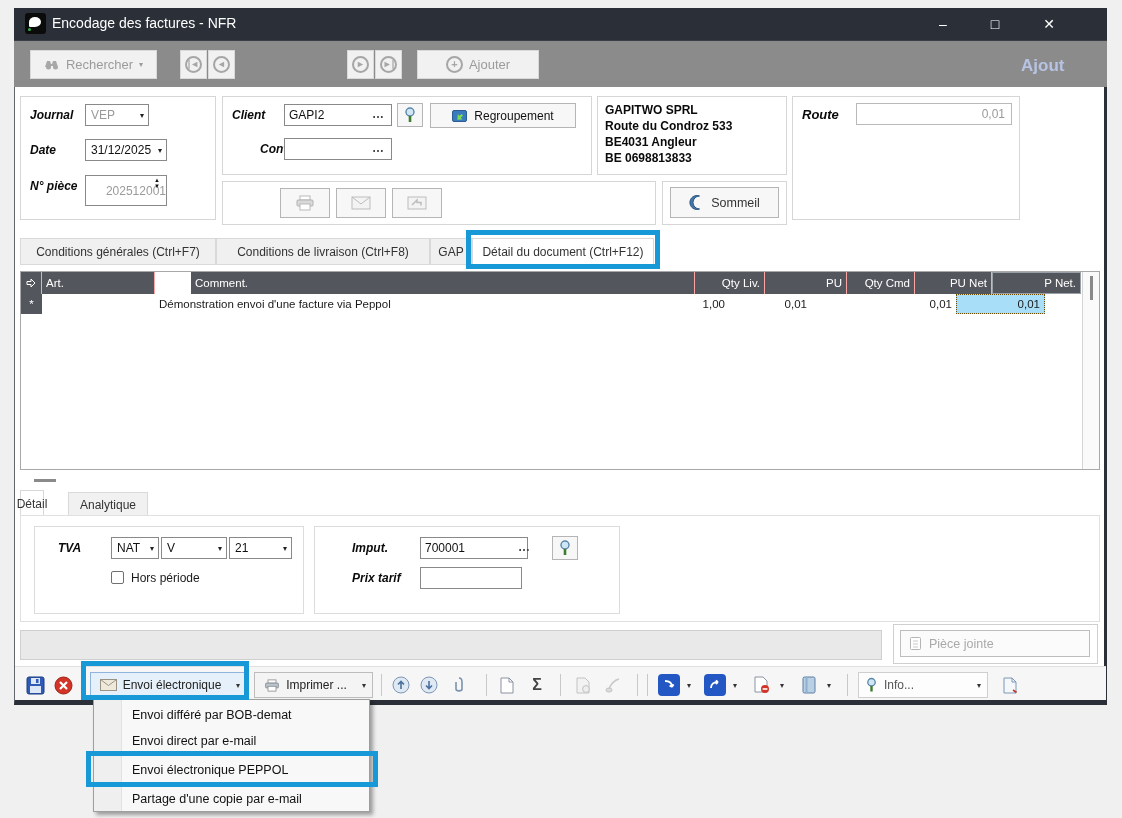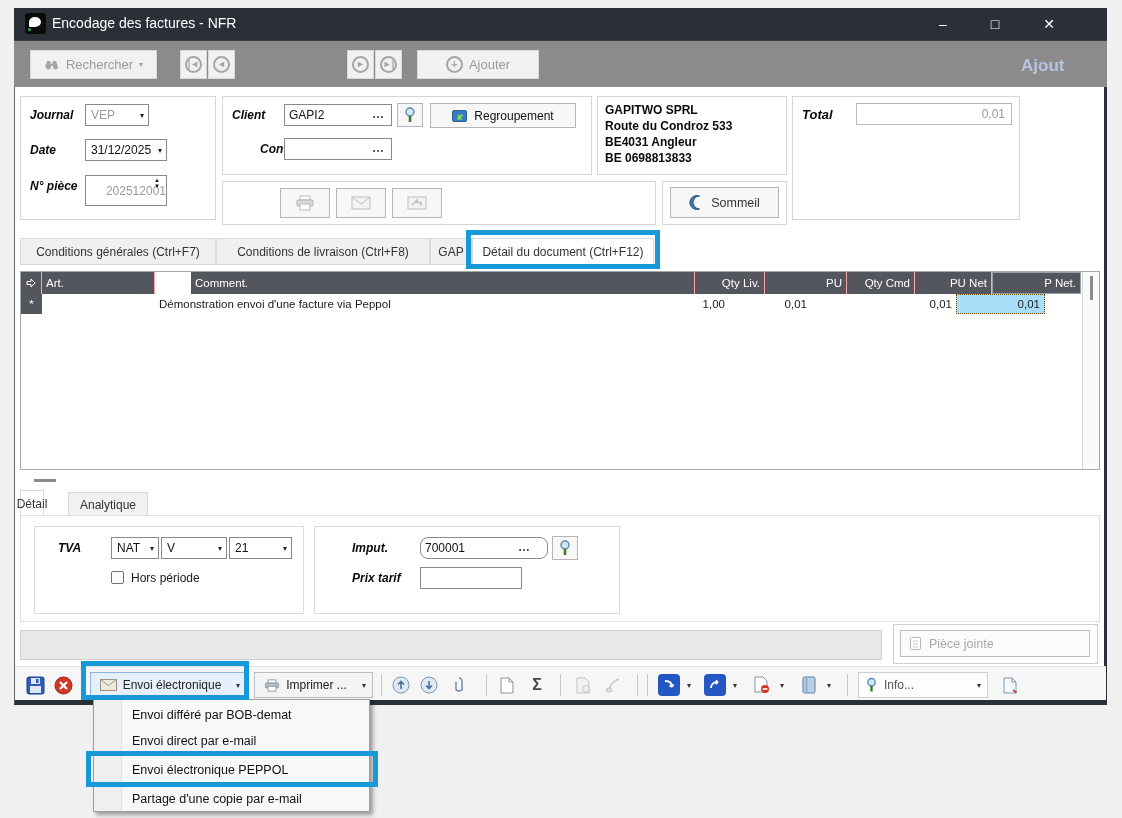--- a/index.html
+++ b/index.html
@@ -227,21 +227,21 @@
   <div class="icon-btn" style="left:670px;top:187px;width:109px;height:31px;gap:8px;">
     <span>
       <svg width="14" height="15" viewBox="0 0 14 15">
           <path d="M10.5,1 A7,7 0 1,0 10.5,14 A5.5,5.5 0 1,1 10.5,1 Z" fill="#4577ad" stroke="#2c567f"></path>
         </svg>
     </span>
     <span style="font-size:12.5px;color:#333;">Sommeil</span>
   </div>
 
   <div class="grp" style="left:792px;top:96px;width:228px;height:124px;"></div>
-  <div class="lbl" style="left:802px;top:107px;font-size:13px;">Total</div>
+  <div class="lbl" style="left:802px;top:107px;font-size:13px;">Route</div>
   <div class="combo dis" style="left:856px;top:103px;width:156px;height:22px;justify-content:flex-end;padding-right:6px;border-color:#b9b9b9;">
     <span>0,01</span>
   </div>
 
   <div class="tab" style="left:20px;width:196px;">
       <span>Conditions générales (Ctrl+F7)</span>
     </div>
   <div class="tab" style="left:216px;width:214px;">
       <span>Conditions de livraison (Ctrl+F8)</span>
     </div>
@@ -306,21 +306,21 @@
   </div>
   <div class="combo" style="left:229px;top:537px;width:63px;height:22px;">
     <span>21</span>
     <span class="arr">▾</span>
   </div>
   <div class="chk" style="left:111px;top:571px;border-radius:2px;"></div>
   <div class="chklbl" style="left:131px;top:571px;">Hors période</div>
 
   <div class="grp" style="left:314px;top:526px;width:306px;height:88px;border-color:#dcdcdc;"></div>
   <div class="lbl" style="left:352px;top:541px;">Imput.</div>
-  <input class="inp" style="left: 420px; top: 537px; width: 128px; height: 22px; border-radius: 8px;" value="700001">
+  <input class="inp" style="left: 420px; top: 537px; width: 108px; height: 22px;" value="700001">
   <span class="ell" style="left:518px;top:540px;">…</span>
   <div class="icon-btn" style="left:552px;top:536px;width:26px;height:24px;">
     <span>
       <svg width="14" height="16" viewBox="0 0 14 16">
           <circle cx="7" cy="5" r="4" fill="#cfe6f5" stroke="#5a86a8" stroke-width="1.4"></circle>
           <line x1="7" y1="9" x2="7" y2="15" stroke="#3c7d2e" stroke-width="2.6"></line>
         </svg>
     </span>
   </div>
   <div class="lbl" style="left:352px;top:571px;">Prix tarif</div>

